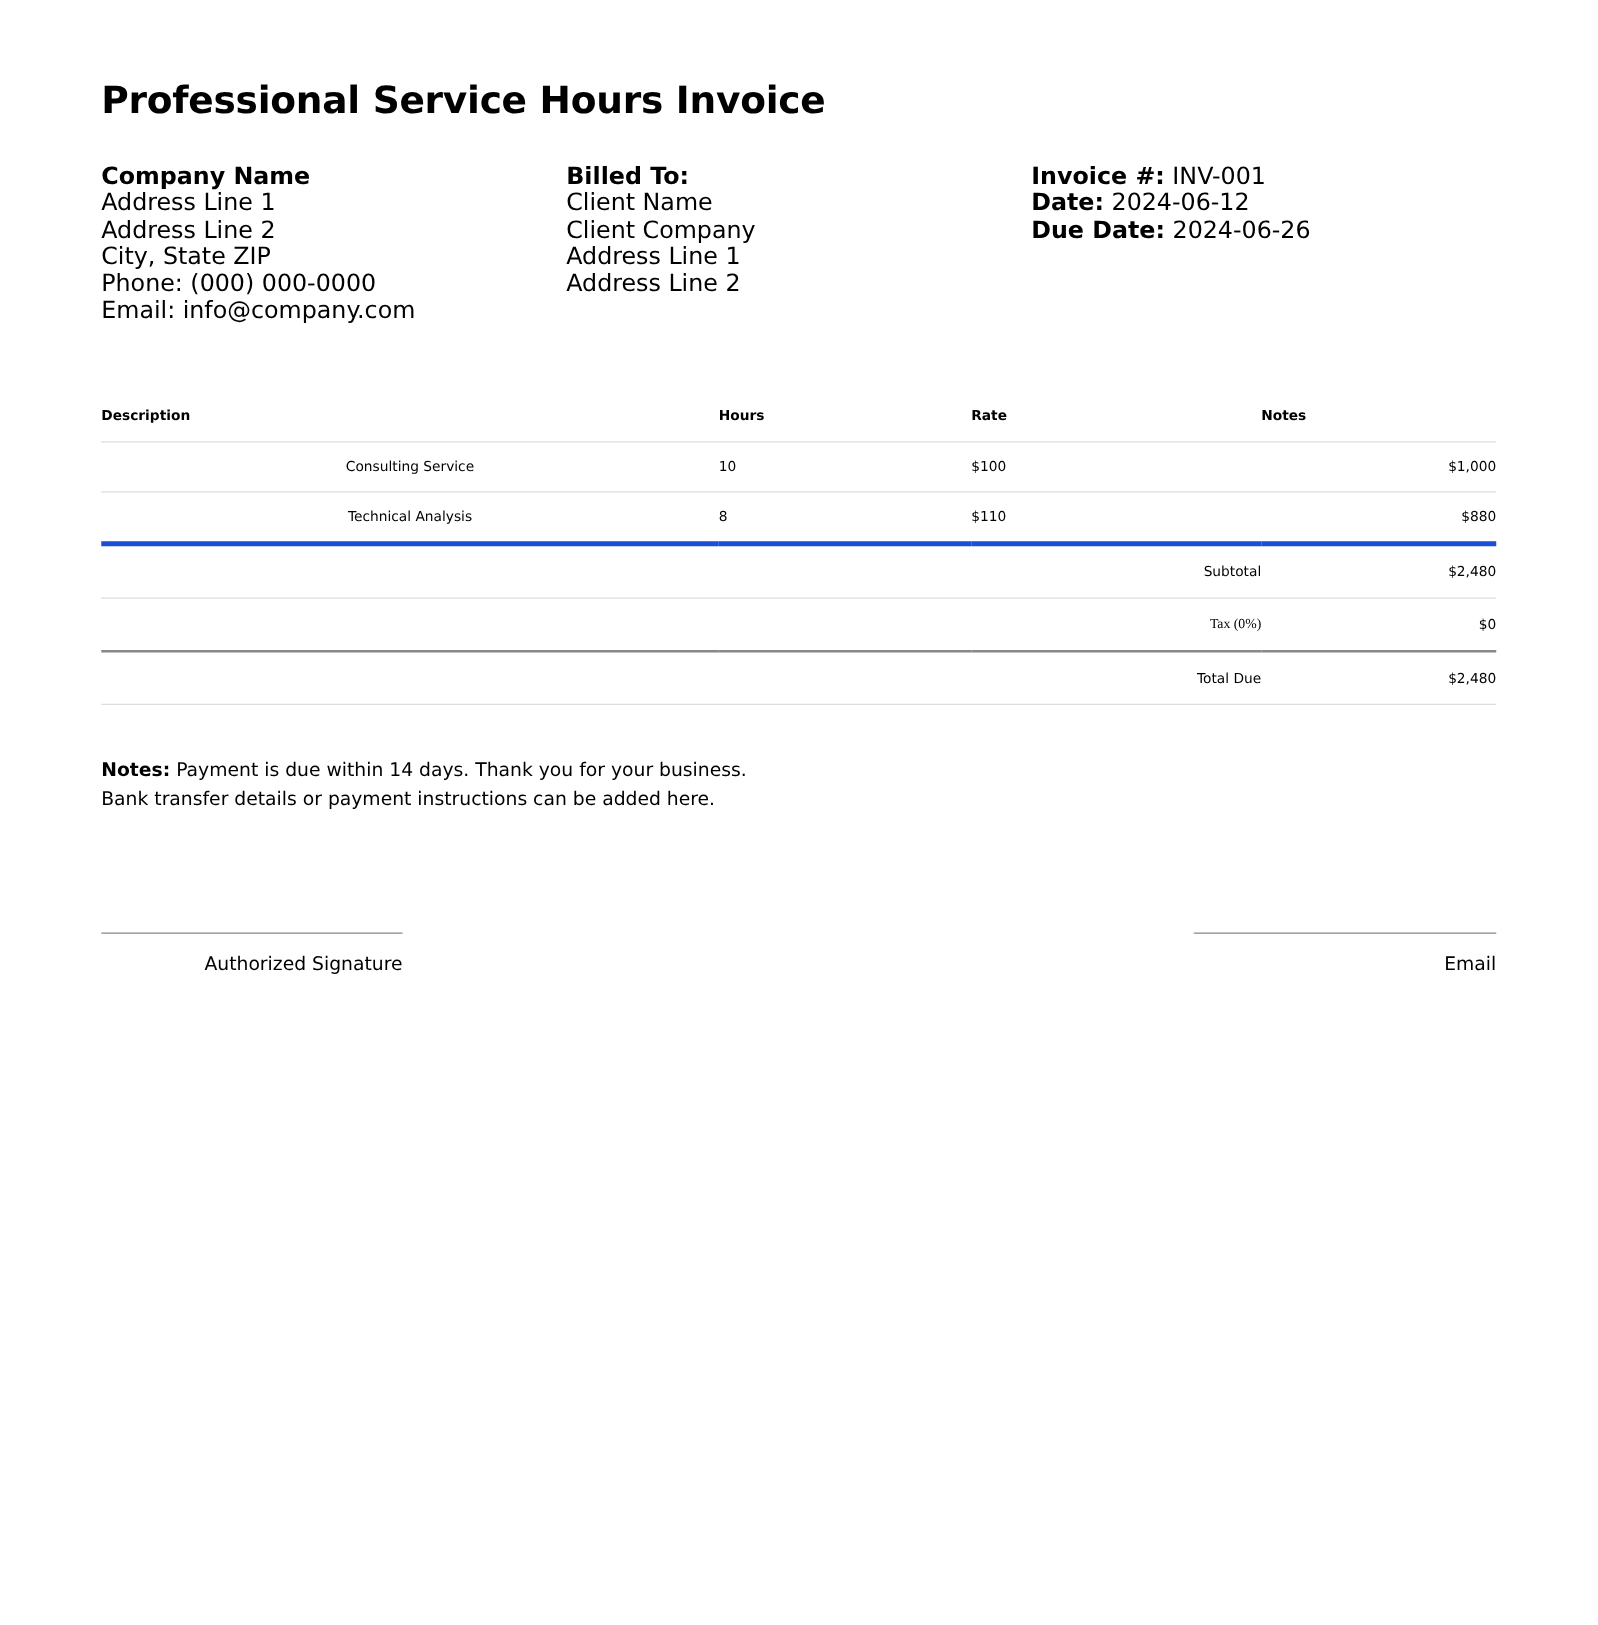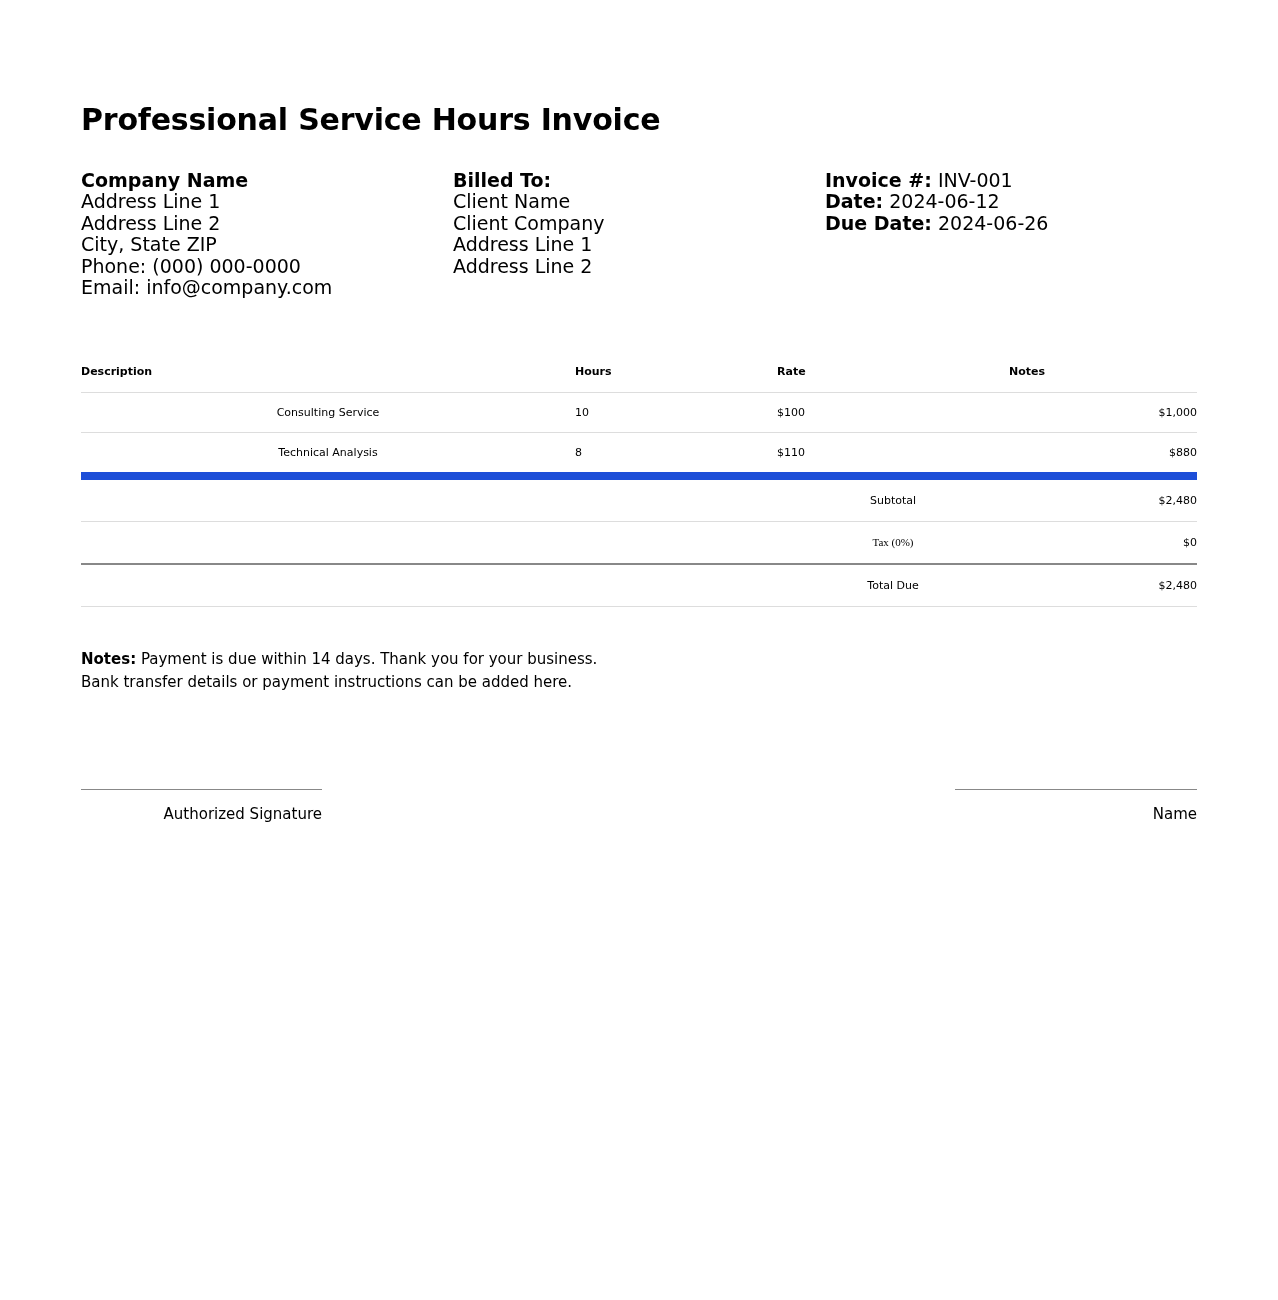--- a/index.html
+++ b/index.html
@@ -27,21 +27,21 @@
     top: 0;
     width: 1116px;
   }
 
   
   .invoice-title {
     font-size: 30px;
     font-weight: bold;
     letter-spacing: -0.2px;
     margin: 0;
-    padding-top: 103px;
+    padding-top: 64px;
     line-height: 1.15;
     white-space: nowrap;
   }
 
   
   .meta {
     position: relative;
     margin-top: 32px;
     height: 130px;
     font-size: 19px;
@@ -75,36 +75,36 @@
     font-weight: bold;
     text-align: left;
     border-bottom: 1px solid #dddddd;
     padding-bottom: 14px;
   }
   .items tbody tr td {
     border-bottom: 1px solid #dddddd;
     font-weight: normal;
   }
   .items tbody tr.last-item td {
-    border-bottom: 8px solid #1d4ed8;
+    border-bottom: 4px solid #1d4ed8;
   }
   .items tbody tr.total-row td {
     border-bottom: 2px solid #888888;
   }
   .items tbody tr.grand-row td {
     border-bottom: 1px solid #dddddd;
   }
   .col-desc   { width: 494px; text-align: center; }
   .col-hours  { width: 202px; text-align: left; }
   .col-rate   { width: 232px; text-align: left; }
   .col-amount { width: 188px; text-align: right; }
 
   td.col-desc, td.col-hours, td.col-rate { white-space: nowrap; }
   .sum-label {
-    text-align: center;
+    text-align: right;
     font-weight: bold;
     padding-right: 0;
   }
   .sum-label.plain { font-weight: normal; font-family: Liberation Serif, serif; }
   .sum-value { text-align: right; font-weight: bold; }
   .sum-value.plain { font-weight: normal; }
   .sum-row td { padding-top: 14px; padding-bottom: 14px; }
 
   
   .notes {
@@ -238,18 +238,18 @@
       <div>Bank transfer details or payment instructions can be added here.</div>
     </div>
 
     <div class="signatures">
       <div class="sig-block left">
         <div class="sig-line"></div>
         <div class="sig-caption">Authorized Signature</div>
       </div>
       <div class="sig-block right">
         <div class="sig-line"></div>
-        <div class="sig-caption">Name</div>
+        <div class="sig-caption">Email</div>
       </div>
     </div>
 
   </div>
 </div>
 
 </body></html>

